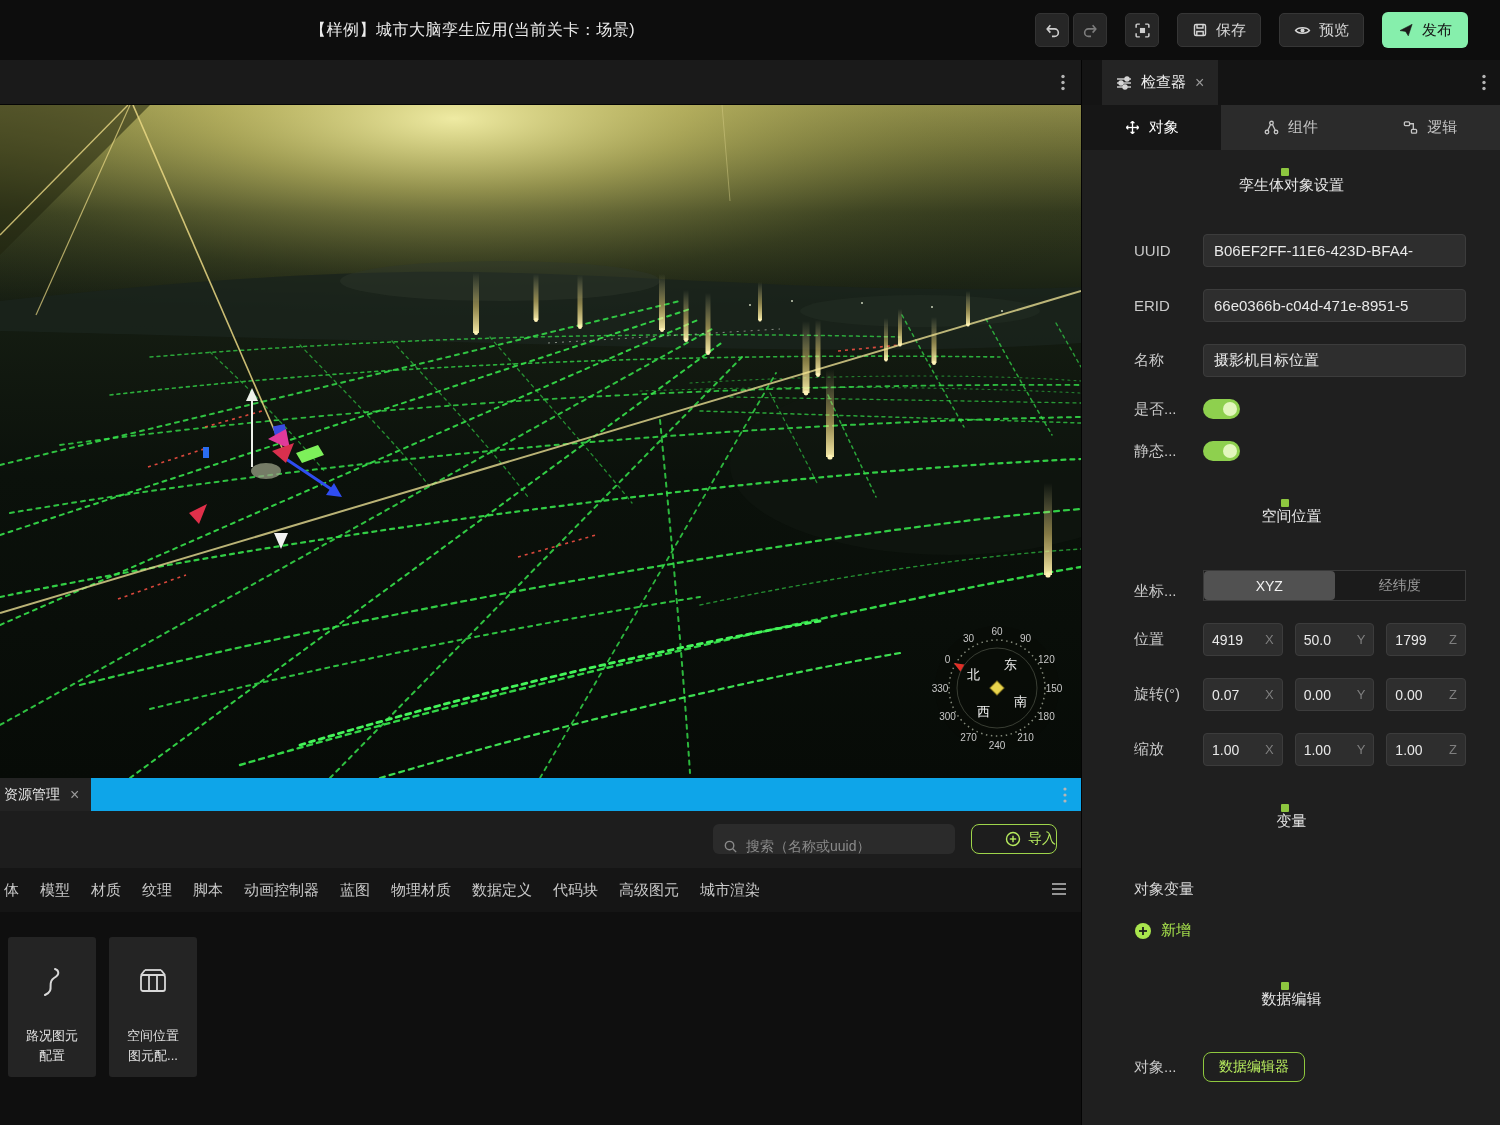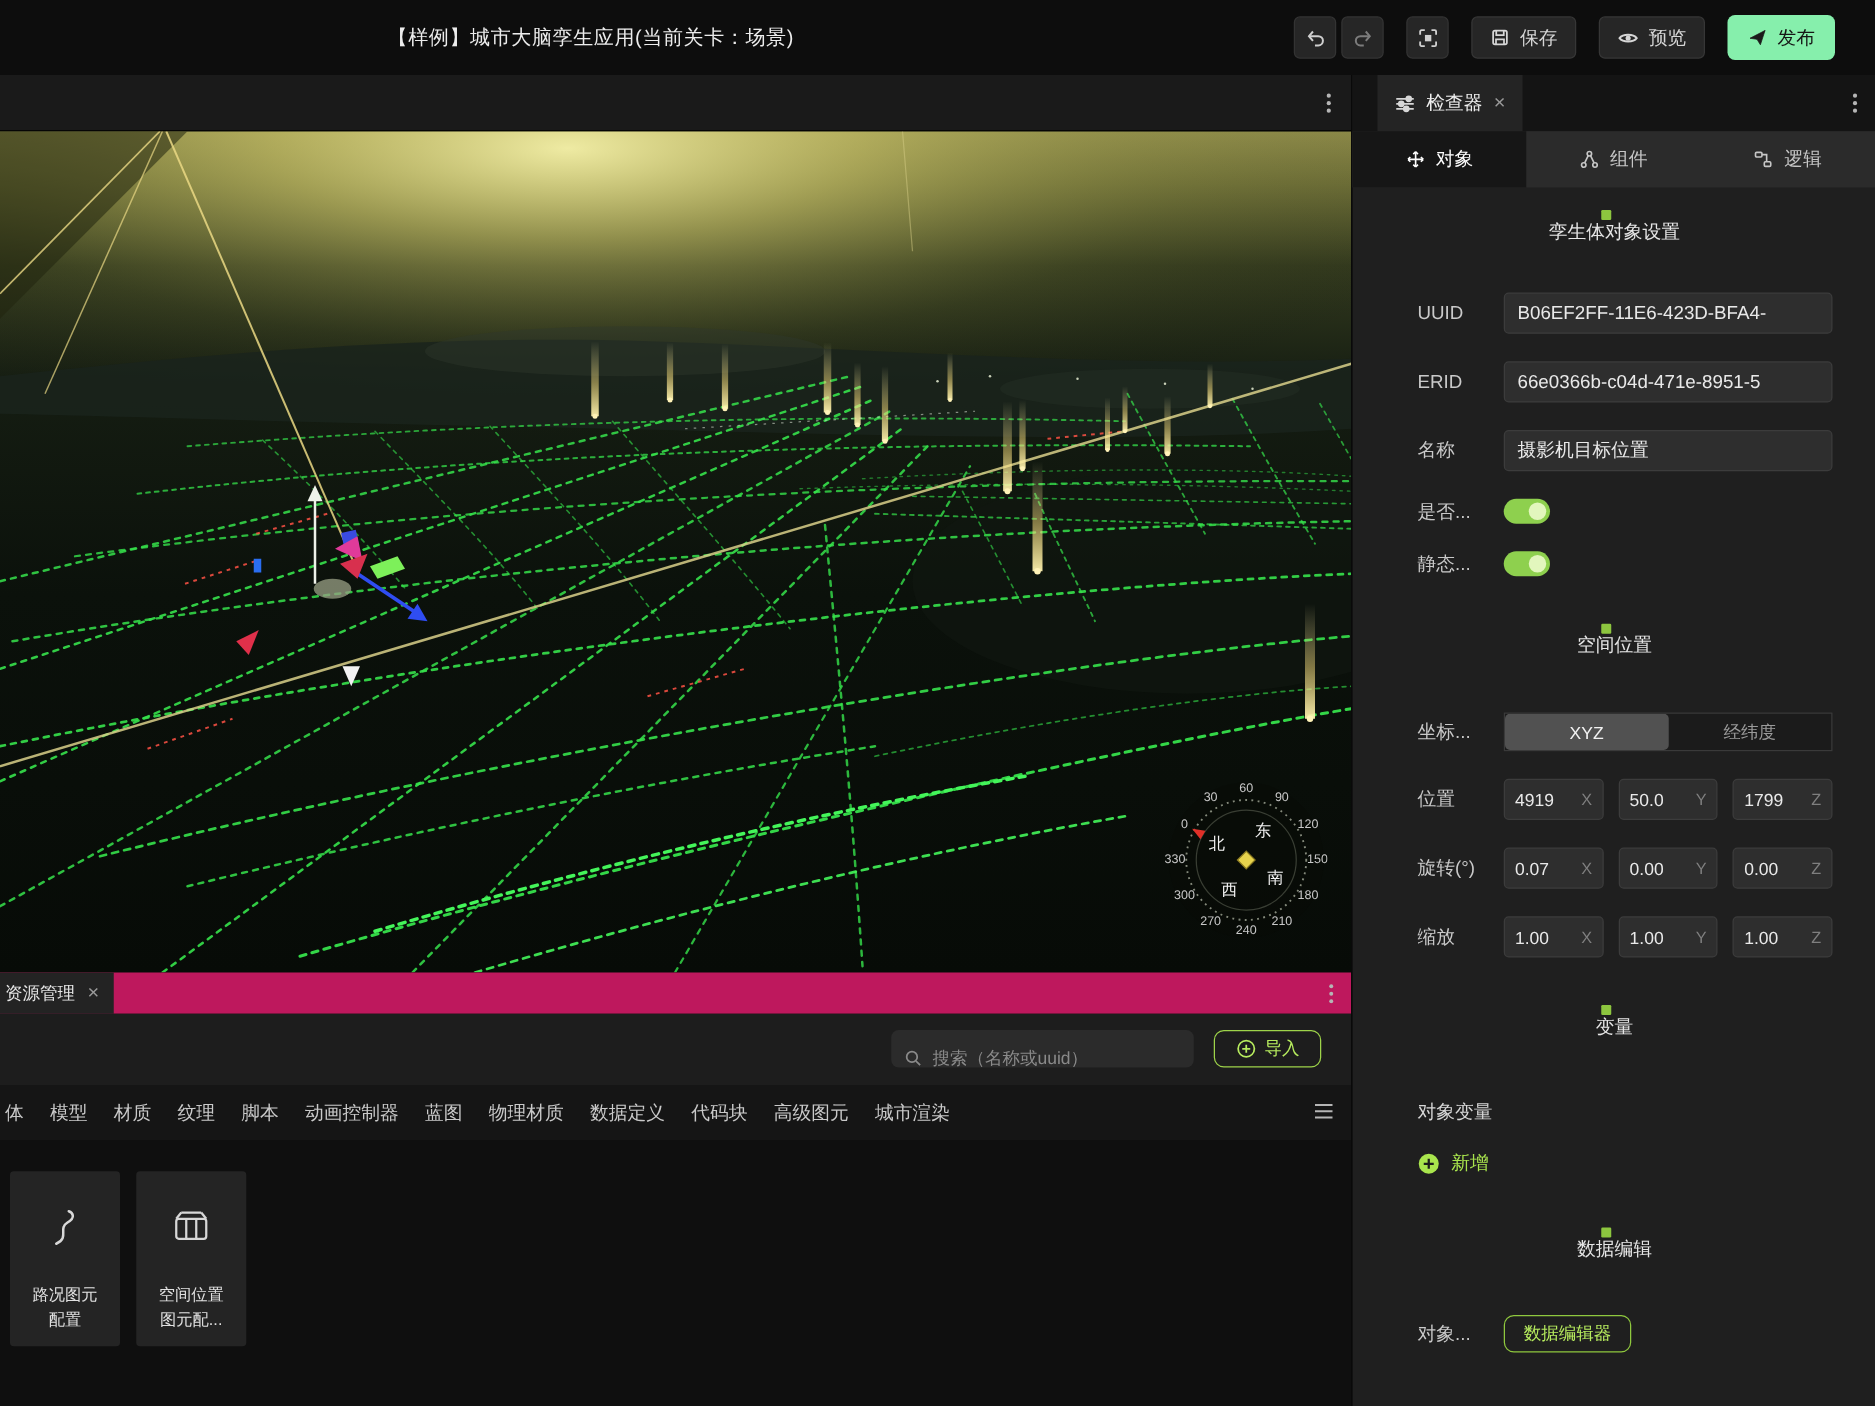--- a/index.html
+++ b/index.html
@@ -22,28 +22,28 @@
 
   
   .vp-strip { position:absolute; left:0; top:60px; width:1081px; height:45px; background:#1a1a1a; border-bottom:1px solid #050505; }
   .vp-strip .kebab { position:absolute; right:16px; top:14px; }
   .viewport { position:absolute; left:0; top:105px; width:1081px; height:673px; background:#090d08; overflow:hidden; }
 
   
   .compass { position:absolute; left:932px; top:518px; width:130px; height:130px; }
 
   
-  .assets-tabstrip { position:absolute; left:0; top:778px; width:1081px; height:33px; background:#be185d;text-align:right; }
+  .assets-tabstrip { position:absolute; left:0; top:778px; width:1081px; height:33px; background:#0ea5e9;text-align:right; }
   .assets-tab { position:absolute; left:0; top:0; height:33px; background:#232323; display:flex; align-items:center; gap:10px; padding:0 12px 0 4px; font-size:14px; color:#e6e6e6; cursor:pointer; }
   .assets-tabstrip .kebab { position:absolute; right:14px; top:9px; }
   .assets-toolbar { position:absolute; left:0; top:811px; width:1081px; height:57px; background:#1d1d1d; }
   .search { position:absolute; left:713px; top:13px; width:242px; height:30px; background:#2b2b2b; border-radius:6px; display:flex; align-items:flex-end; gap:8px; padding:0 10px; }
   .search input { flex:1; background:none; border:none; outline:none; color:#ddd; font-size:14px; font-family:inherit; min-width:0; }
   .search input::placeholder { color:#8a8a8a; }
-  .import-btn { position:absolute; left:971px; top:13px; width:86px; height:30px; background:transparent; border:1px solid #9ed44a; border-radius:8px; color:#b7ec5e; display:flex; align-items:center; justify-content:center; gap:7px; font-size:14px; cursor:pointer; }
+  .import-btn { position:absolute; left:971px; top:13px; width:86px; height:30px; background:transparent; border:1px solid #9ed44a; border-radius:8px; color:#b7ec5e; display:flex; align-items:center; justify-content:flex-end; gap:7px; font-size:14px; cursor:pointer; }
   .assets-cats { position:absolute; left:0; top:868px; width:1081px; height:44px; background:#151515; display:flex; align-items:center; gap:21px; padding-left:4px; font-size:15px; color:#c9c9c9; }
   .cat-item { cursor:pointer; white-space:nowrap; }
   .assets-cats .listicon { position:absolute; right:14px; top:14px; }
   .assets-body { position:absolute; left:0; top:912px; width:1081px; height:213px; background:#0f0f0f; }
   .card { position:absolute; top:25px; width:88px; height:140px; background:#242424; border-radius:3px; display:flex; flex-direction:column; align-items:center; cursor:pointer; }
   .card-icon { flex:1; display:flex; align-items:center; justify-content:center; }
   .card-label { font-size:13px; color:#e0e0e0; text-align:center; line-height:1.5; padding-bottom:12px; white-space:pre-line; }
 
   
   .inspector { position:absolute; left:1081px; top:60px; width:419px; height:1065px; background:#1f1f1f; border-left:1px solid #040404; }
@@ -476,21 +476,21 @@
     </div>
 
     <div class="sect" style="margin-top:38px;">
       <span class="bullet"></span>
       <span class="sect-title">空间位置</span>
       <svg width="11" height="7" viewBox="0 0 11 7" fill="none" stroke="#9a9a9a" stroke-width="1.5">
           <polyline points="1,1 5.5,5.5 10,1"></polyline>
         </svg>
     </div>
 
-    <div class="frow" style="margin-top:45px;">
+    <div class="frow" style="margin-top:45px;align-items:flex-end;">
       <span class="flabel">坐标...</span>
       <div class="segwrap">
         <div class="seg active">XYZ</div>
         <div class="seg idle">经纬度</div>
       </div>
     </div>
 
     <div class="frow">
       <span class="flabel">位置</span>
       <div class="vecs">

